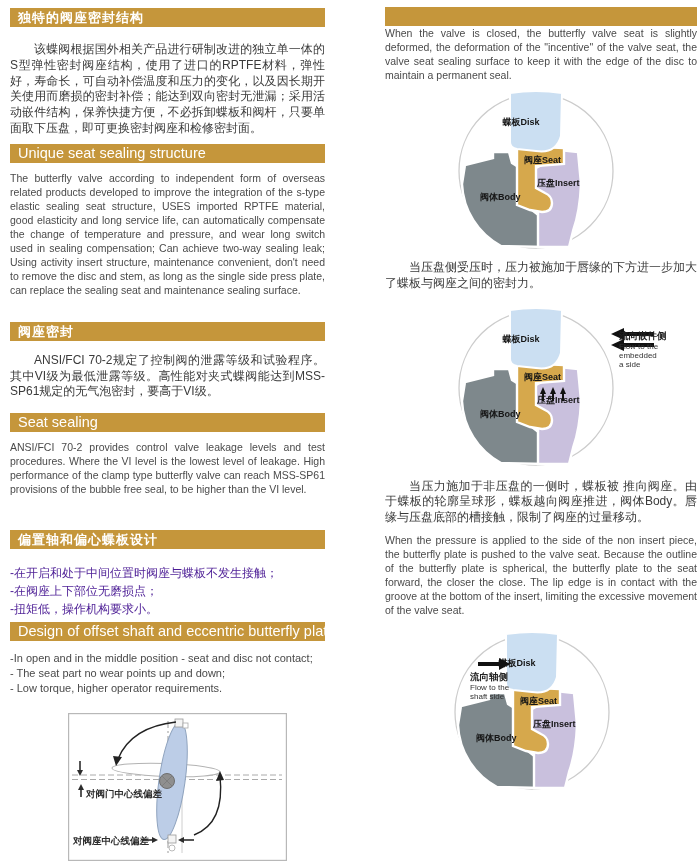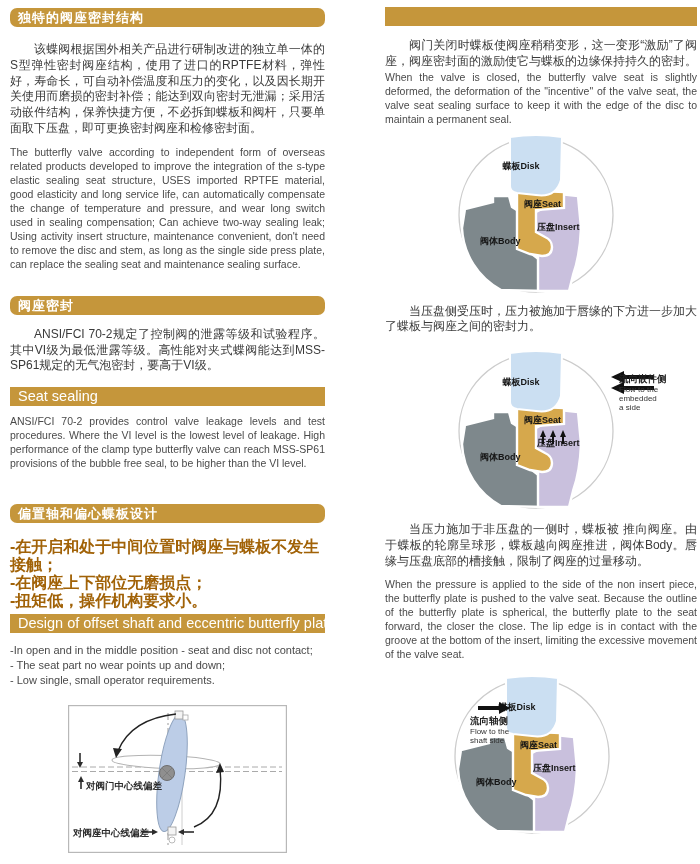--- a/index.html
+++ b/index.html
@@ -2,28 +2,28 @@
 <html><head>
 <meta charset="utf-8">
 <style>
   html,body{margin:0;padding:0;background:#fff;}
   .page{position:relative;width:700px;height:864px;background:#fff;overflow:hidden;
         font-family:"Liberation Sans",sans-serif;}
   .col-left{position:absolute;left:10px;top:0;width:315px;}
   .col-right{position:absolute;left:385px;top:0;width:312px;}
   .bar{background:#C5963B;color:#fff;height:19px;line-height:19px;padding-left:8px;
        overflow:hidden;white-space:nowrap;}
-  .bar.cn{font-size:13px;font-weight:bold;letter-spacing:1px;border-radius:7px;}
+  .bar.cn{font-size:13px;font-weight:bold;letter-spacing:1px;}
   .bar.en{font-size:14.5px;font-weight:normal;}
   p{margin:0;}
   .cnp{font-size:12px;line-height:15.8px;font-weight:normal;color:#3a3a3a;
        text-align:justify;}
   .ind{text-indent:2em;}
   .enp{font-size:10.5px;line-height:14px;color:#4a4a4a;text-align:justify;font-weight:normal;}
-  .cn-bullets div{font-size:16px;line-height:18px;font-weight:bold;color:#a16207;}
+  .cn-bullets div{font-size:12px;line-height:18px;font-weight:normal;color:#4c1d95;}
   .en-bullets div{font-size:11px;line-height:15px;color:#4a4a4a;}
   svg text{font-family:"Liberation Sans",sans-serif;}
   .vlabel{font-size:9px;font-weight:bold;fill:#161616;}
   .flowcn{font-size:9.5px;font-weight:bold;fill:#222;}
   .flowen{font-size:8px;fill:#333;}
   .dlabel{font-size:9.5px;font-weight:bold;fill:#2c2c2c;}
   .diagram-block{display:block;}
 </style>
 </head>
 <body>
@@ -42,36 +42,37 @@
       <text x="29" y="111" class="vlabel">阀体Body</text>
     </g>
   </defs>
 </svg>
 
 <div class="page">
 
   <div class="col-left">
     <div class="bar cn" style="margin-top:8px">独特的阀座密封结构</div>
     <p class="cnp ind" style="margin-top:15px">该蝶阀根据国外相关产品进行研制改进的独立单一体的S型弹性密封阀座结构，使用了进口的RPTFE材料，弹性好，寿命长，可自动补偿温度和压力的变化，以及因长期开关使用而磨损的密封补偿；能达到双向密封无泄漏；采用活动嵌件结构，保养快捷方便，不必拆卸蝶板和阀杆，只要单面取下压盘，即可更换密封阀座和检修密封面。</p>
+    <div class="bar en" style="margin-top:7px">Unique seat sealing structure</div>
     <p class="enp" style="margin-top:8px">The butterfly valve according to independent form of overseas related products developed to improve the integration of the s-type elastic sealing seat structure, USES imported RPTFE material, good elasticity and long service life, can automatically compensate the change of temperature and pressure, and wear long switch used in sealing compensation; Can achieve two-way sealing leak; Using activity insert structure, maintenance convenient, don't need to remove the disc and stem, as long as the single side press plate, can replace the sealing seat and maintenance sealing surface.</p>
     <div class="bar cn" style="margin-top:25px">阀座密封</div>
     <p class="cnp ind" style="margin-top:12px">ANSI/FCI 70-2规定了控制阀的泄露等级和试验程序。其中VI级为最低泄露等级。高性能对夹式蝶阀能达到MSS-SP61规定的无气泡密封，要高于VI级。</p>
     <div class="bar en" style="margin-top:13px">Seat sealing</div>
     <p class="enp" style="margin-top:8px">ANSI/FCI 70-2 provides control valve leakage levels and test procedures. Where the VI level is the lowest level of leakage. High performance of the clamp type butterfly valve can reach MSS-SP61 provisions of the bubble free seal, to be higher than the VI level.</p>
     <div class="bar cn" style="margin-top:34px">偏置轴和偏心蝶板设计</div>
     <div class="cn-bullets" style="margin-top:15px">
       <div>-在开启和处于中间位置时阀座与蝶板不发生接触；</div>
       <div>-在阀座上下部位无磨损点；</div>
       <div>-扭矩低，操作机构要求小。</div>
     </div>
     <div class="bar en" style="margin-top:4px">Design of offset shaft and eccentric butterfly plate</div>
     <div class="en-bullets" style="margin-top:10px">
       <div>-In open and in the middle position - seat and disc not contact;</div>
       <div>- The seat part no wear points up and down;</div>
-      <div>- Low single, small operator requirements.</div>
+      <div>- Low torque, higher operator requirements.</div>
     </div>
 
     <svg class="diagram-block" style="margin:17px 0 0 58px" width="219" height="148" viewBox="0 0 219 148">
       <rect x="0.6" y="0.6" width="217.8" height="146.8" fill="#fff" stroke="#b8b8b8" stroke-width="1.2"></rect>
       <path d="M4,62 H214" stroke="#aaaaaa" stroke-width="1" stroke-dasharray="6 3" fill="none"></path>
       <path d="M4,66.5 H214" stroke="#aaaaaa" stroke-width="1" stroke-dasharray="6 3" fill="none"></path>
       <path d="M100,8 V140" stroke="#9a9a9a" stroke-width="1" stroke-dasharray="7 3 2 3" fill="none"></path>
       <path d="M114,6 V140" stroke="#c2c2c2" stroke-width="0.8" fill="none"></path>
       <ellipse cx="98" cy="57" rx="54" ry="6.5" transform="rotate(2 98 57)" fill="#ffffff" stroke="#b3b3b3" stroke-width="1"></ellipse>
       <ellipse cx="104" cy="68" rx="13" ry="59" transform="rotate(8 104 68)" fill="#BCCDE7" stroke="#8FA3BE" stroke-width="1"></ellipse>
@@ -93,21 +94,20 @@
       <text x="5" y="131" class="dlabel">对阀座中心线偏差</text>
       <path d="M74,127 H84" stroke="#2c2c2c" stroke-width="1.6"></path>
       <path d="M84,124 L84,130 L90,127 Z" fill="#2c2c2c"></path>
       <path d="M126,127 H116" stroke="#2c2c2c" stroke-width="1.6"></path>
       <path d="M116,124 L116,130 L110,127 Z" fill="#2c2c2c"></path>
     </svg>
   </div>
 
   <div class="col-right">
     <div class="bar" style="margin-top:7px"></div>
-    <p class="cnp ind" style="margin-top:12px">阀门关闭时蝶板使阀座稍稍变形，这一变形“激励”了阀座，阀座密封面的激励使它与蝶板的边缘保持持久的密封。</p>
     <p class="enp" style="margin-top:0">When the valve is closed, the butterfly valve seat is slightly deformed, the deformation of the "incentive" of the valve seat, the valve seat sealing surface to keep it with the edge of the disc to maintain a permanent seal.</p>
 
     <svg class="diagram-block" style="margin:7px 0 0 66px" width="170" height="162" viewBox="0 0 170 162">
       <use href="#valve-core"></use>
     </svg>
 
     <p class="cnp ind" style="margin-top:9px">当压盘侧受压时，压力被施加于唇缘的下方进一步加大了蝶板与阀座之间的密封力。</p>
 
     <svg class="diagram-block" style="margin:14px 0 0 66px" width="220" height="162" viewBox="0 0 220 162">
       <use href="#valve-core"></use>

